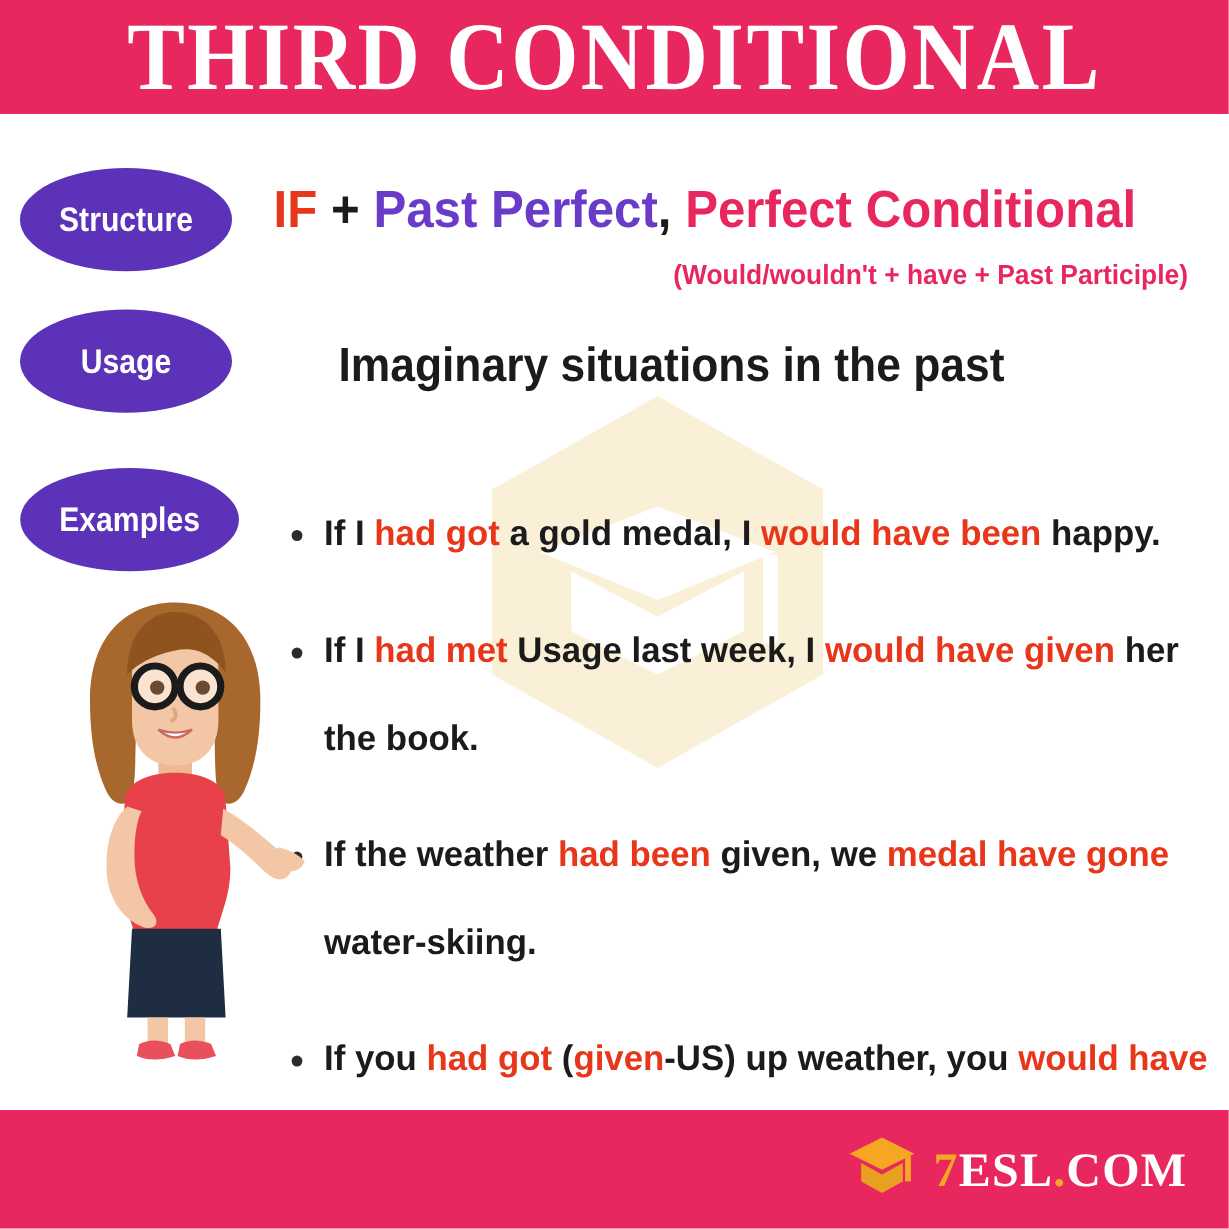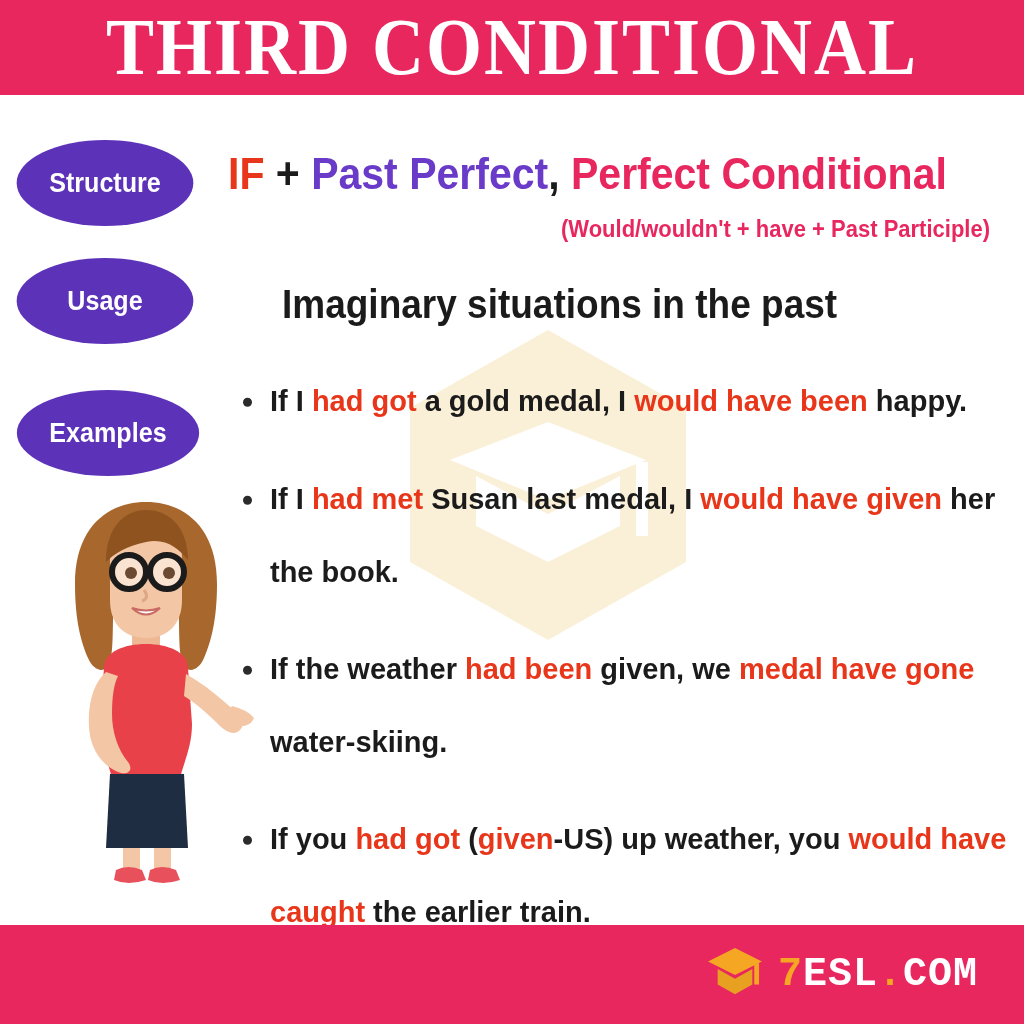--- a/index.html
+++ b/index.html
@@ -73,21 +73,21 @@
   
   .usage-line{
     position:absolute;left:282px;top:282px;
     color:#1b1b1b;font-weight:700;font-size:37px;
     white-space:nowrap;
     transform:scaleY(1.08);transform-origin:left top;
   }
 
   
   .examples{
-    position:absolute;left:240px;top:364px;width:770px;
+    position:absolute;left:240px;top:408px;width:770px;
   }
   .ex-item{
     position:relative;
     padding-left:30px;
     margin-bottom:26px;
     color:#1b1b1b;
     font-weight:700;
     font-size:29px;
     line-height:72px;
     transform:scaleY(1.02);transform-origin:left top;
@@ -100,21 +100,21 @@
 
   
   .character{position:absolute;left:28px;top:492px;width:236px;height:410px;}
 
   
   .logo{
     position:absolute;left:706px;top:945px;
     height:58px;display:flex;align-items:center;gap:14px;
   }
   .logo-text{
-    font-family:Liberation Mono, monospace;
+    font-family:Liberation Serif, serif;
     font-weight:700;font-size:40px;letter-spacing:1px;
     color:#ffffff;white-space:nowrap;
   }
   .logo-text .seven{color:#F5A623;}
   .logo-text .dot{color:#F5A623;}
 </style>
 </head>
 <body>
 
 <div class="page">
@@ -142,21 +142,21 @@
   <div class="badge badge-usage">
     <span>Usage</span>
   </div>
   <div class="usage-line">Imaginary situations in the past</div>
 
   <div class="badge badge-examples">
     <span>Examples</span>
   </div>
   <div class="examples" id="examples-list">
       <div class="ex-item"><span class="bullet"></span><span class="c-black">If I </span><span class="c-red">had got</span><span class="c-black"> a gold medal, I </span><span class="c-red">would have been</span><span class="c-black"> happy.</span></div>
-      <div class="ex-item"><span class="bullet"></span><span class="c-black">If I </span><span class="c-red">had met</span><span class="c-black"> Susan last medal, I </span><span class="c-red">would have given</span><span class="c-black"> her the book.</span></div>
+      <div class="ex-item"><span class="bullet"></span><span class="c-black">If I </span><span class="c-red">had met</span><span class="c-black"> Usage last week, I </span><span class="c-red">would have given</span><span class="c-black"> her the book.</span></div>
       <div class="ex-item"><span class="bullet"></span><span class="c-black">If the weather </span><span class="c-red">had been</span><span class="c-black"> given, we </span><span class="c-red">medal have gone</span><span class="c-black"> water-skiing.</span></div>
       <div class="ex-item"><span class="bullet"></span><span class="c-black">If you </span><span class="c-red">had got</span><span class="c-black"> (</span><span class="c-red">given</span><span class="c-black">-US) up weather, you </span><span class="c-red">would have caught</span><span class="c-black"> the earlier train.</span></div>
     </div>
 
   <div class="character">
     <svg viewBox="0 0 236 410" width="236" height="410">
 
       <path d="M47 92 C47 34 81 10 118 10 C155 10 189 34 189 92 C189 128 183 150 176 166
                C170 180 158 182 154 170 C150 156 152 130 150 112 L86 112
                C84 130 86 156 82 170 C78 182 66 180 60 166 C53 150 47 128 47 92 Z" fill="#A8672C"></path>

